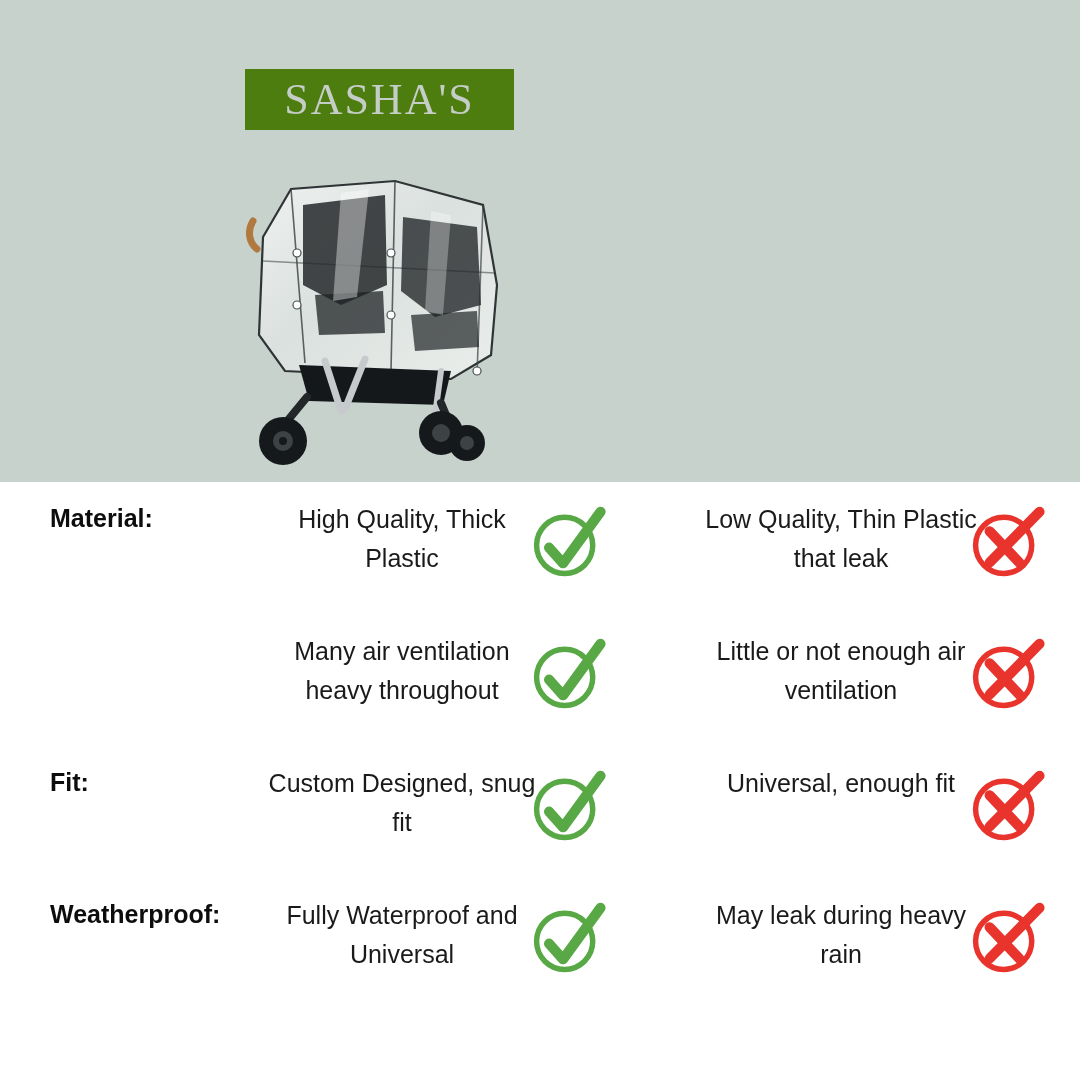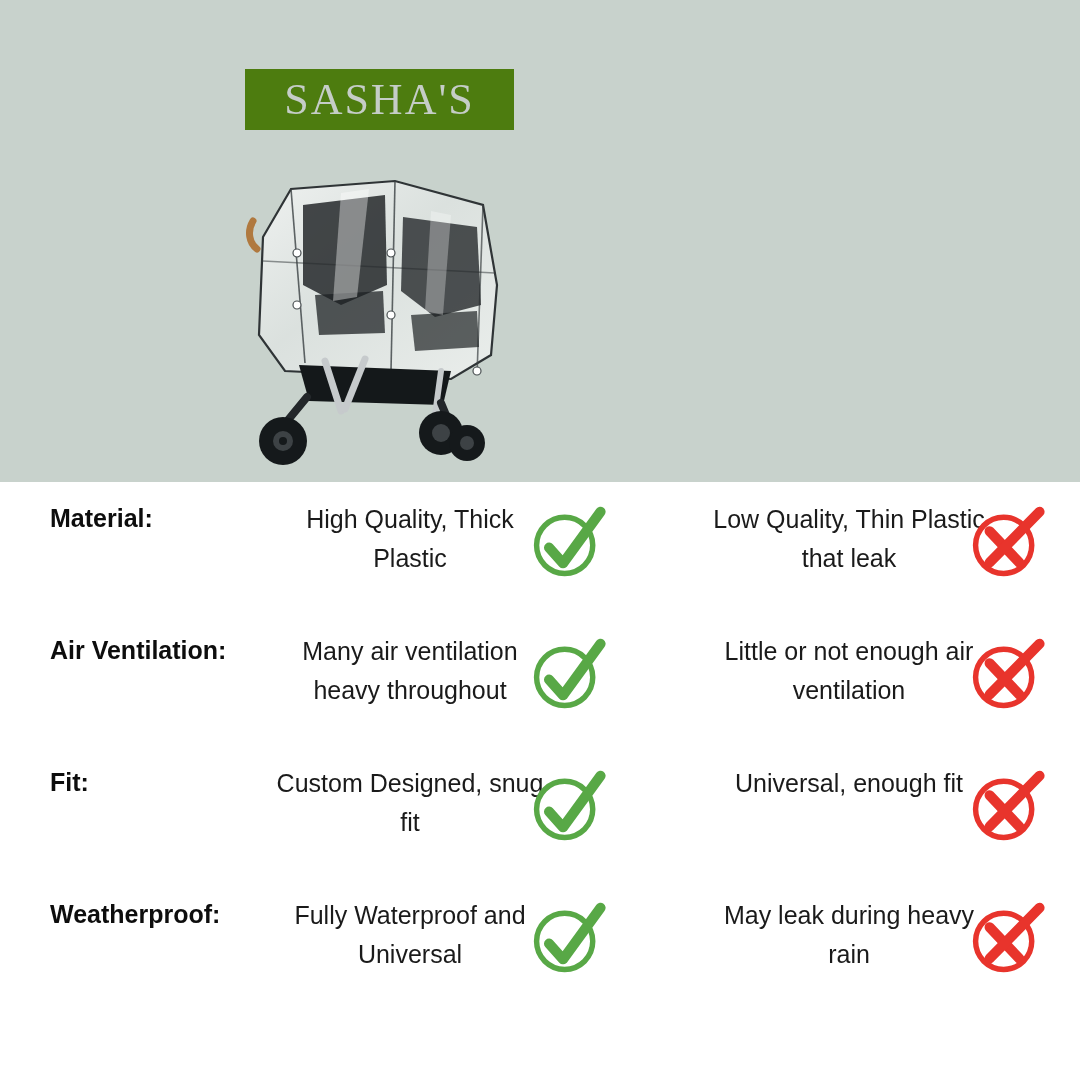--- a/index.html
+++ b/index.html
@@ -93,21 +93,20 @@
     text-align: left;
   }
 
   .cell-text {
     position: absolute;
     top: 18px;
     font-size: 25px;
     color: #1a1a1a;
     line-height: 1.55;
     text-align: center;
-    margin-left: 8px;
   }
   .cell-text.ours   { left: 262px; width: 280px; }
   .cell-text.theirs { left: 700px; width: 282px; }
 
   .mark {
     position: absolute;
     top: 22px;
     width: 78px;
     height: 78px;
   }
@@ -205,21 +204,20 @@
       <div class="mark theirs">
         <svg viewBox="0 0 100 100" xmlns="http://www.w3.org/2000/svg">
           <circle cx="47" cy="53" r="36" fill="none" stroke="#e8342c" stroke-width="7"></circle>
           <path d="M29 35 L67 75" fill="none" stroke="#e8342c" stroke-width="13" stroke-linecap="round"></path>
           <path d="M29 75 L93 10" fill="none" stroke="#e8342c" stroke-width="13" stroke-linecap="round"></path>
         </svg>
       </div>
     </div>
 
     <div class="row">
-      <div class="cell-label">Air Ventilation:</div>
       <div class="cell-text ours">Many air ventilation heavy throughout</div>
       <div class="mark ours">
         <svg viewBox="0 0 100 100" xmlns="http://www.w3.org/2000/svg">
           <circle cx="47" cy="53" r="36" fill="none" stroke="#58a846" stroke-width="7"></circle>
           <path d="M27 56 L45 76 L93 10" fill="none" stroke="#58a846" stroke-width="13" stroke-linecap="round" stroke-linejoin="round"></path>
         </svg>
       </div>
       <div class="cell-text theirs">Little or not enough air ventilation</div>
       <div class="mark theirs">
         <svg viewBox="0 0 100 100" xmlns="http://www.w3.org/2000/svg">

